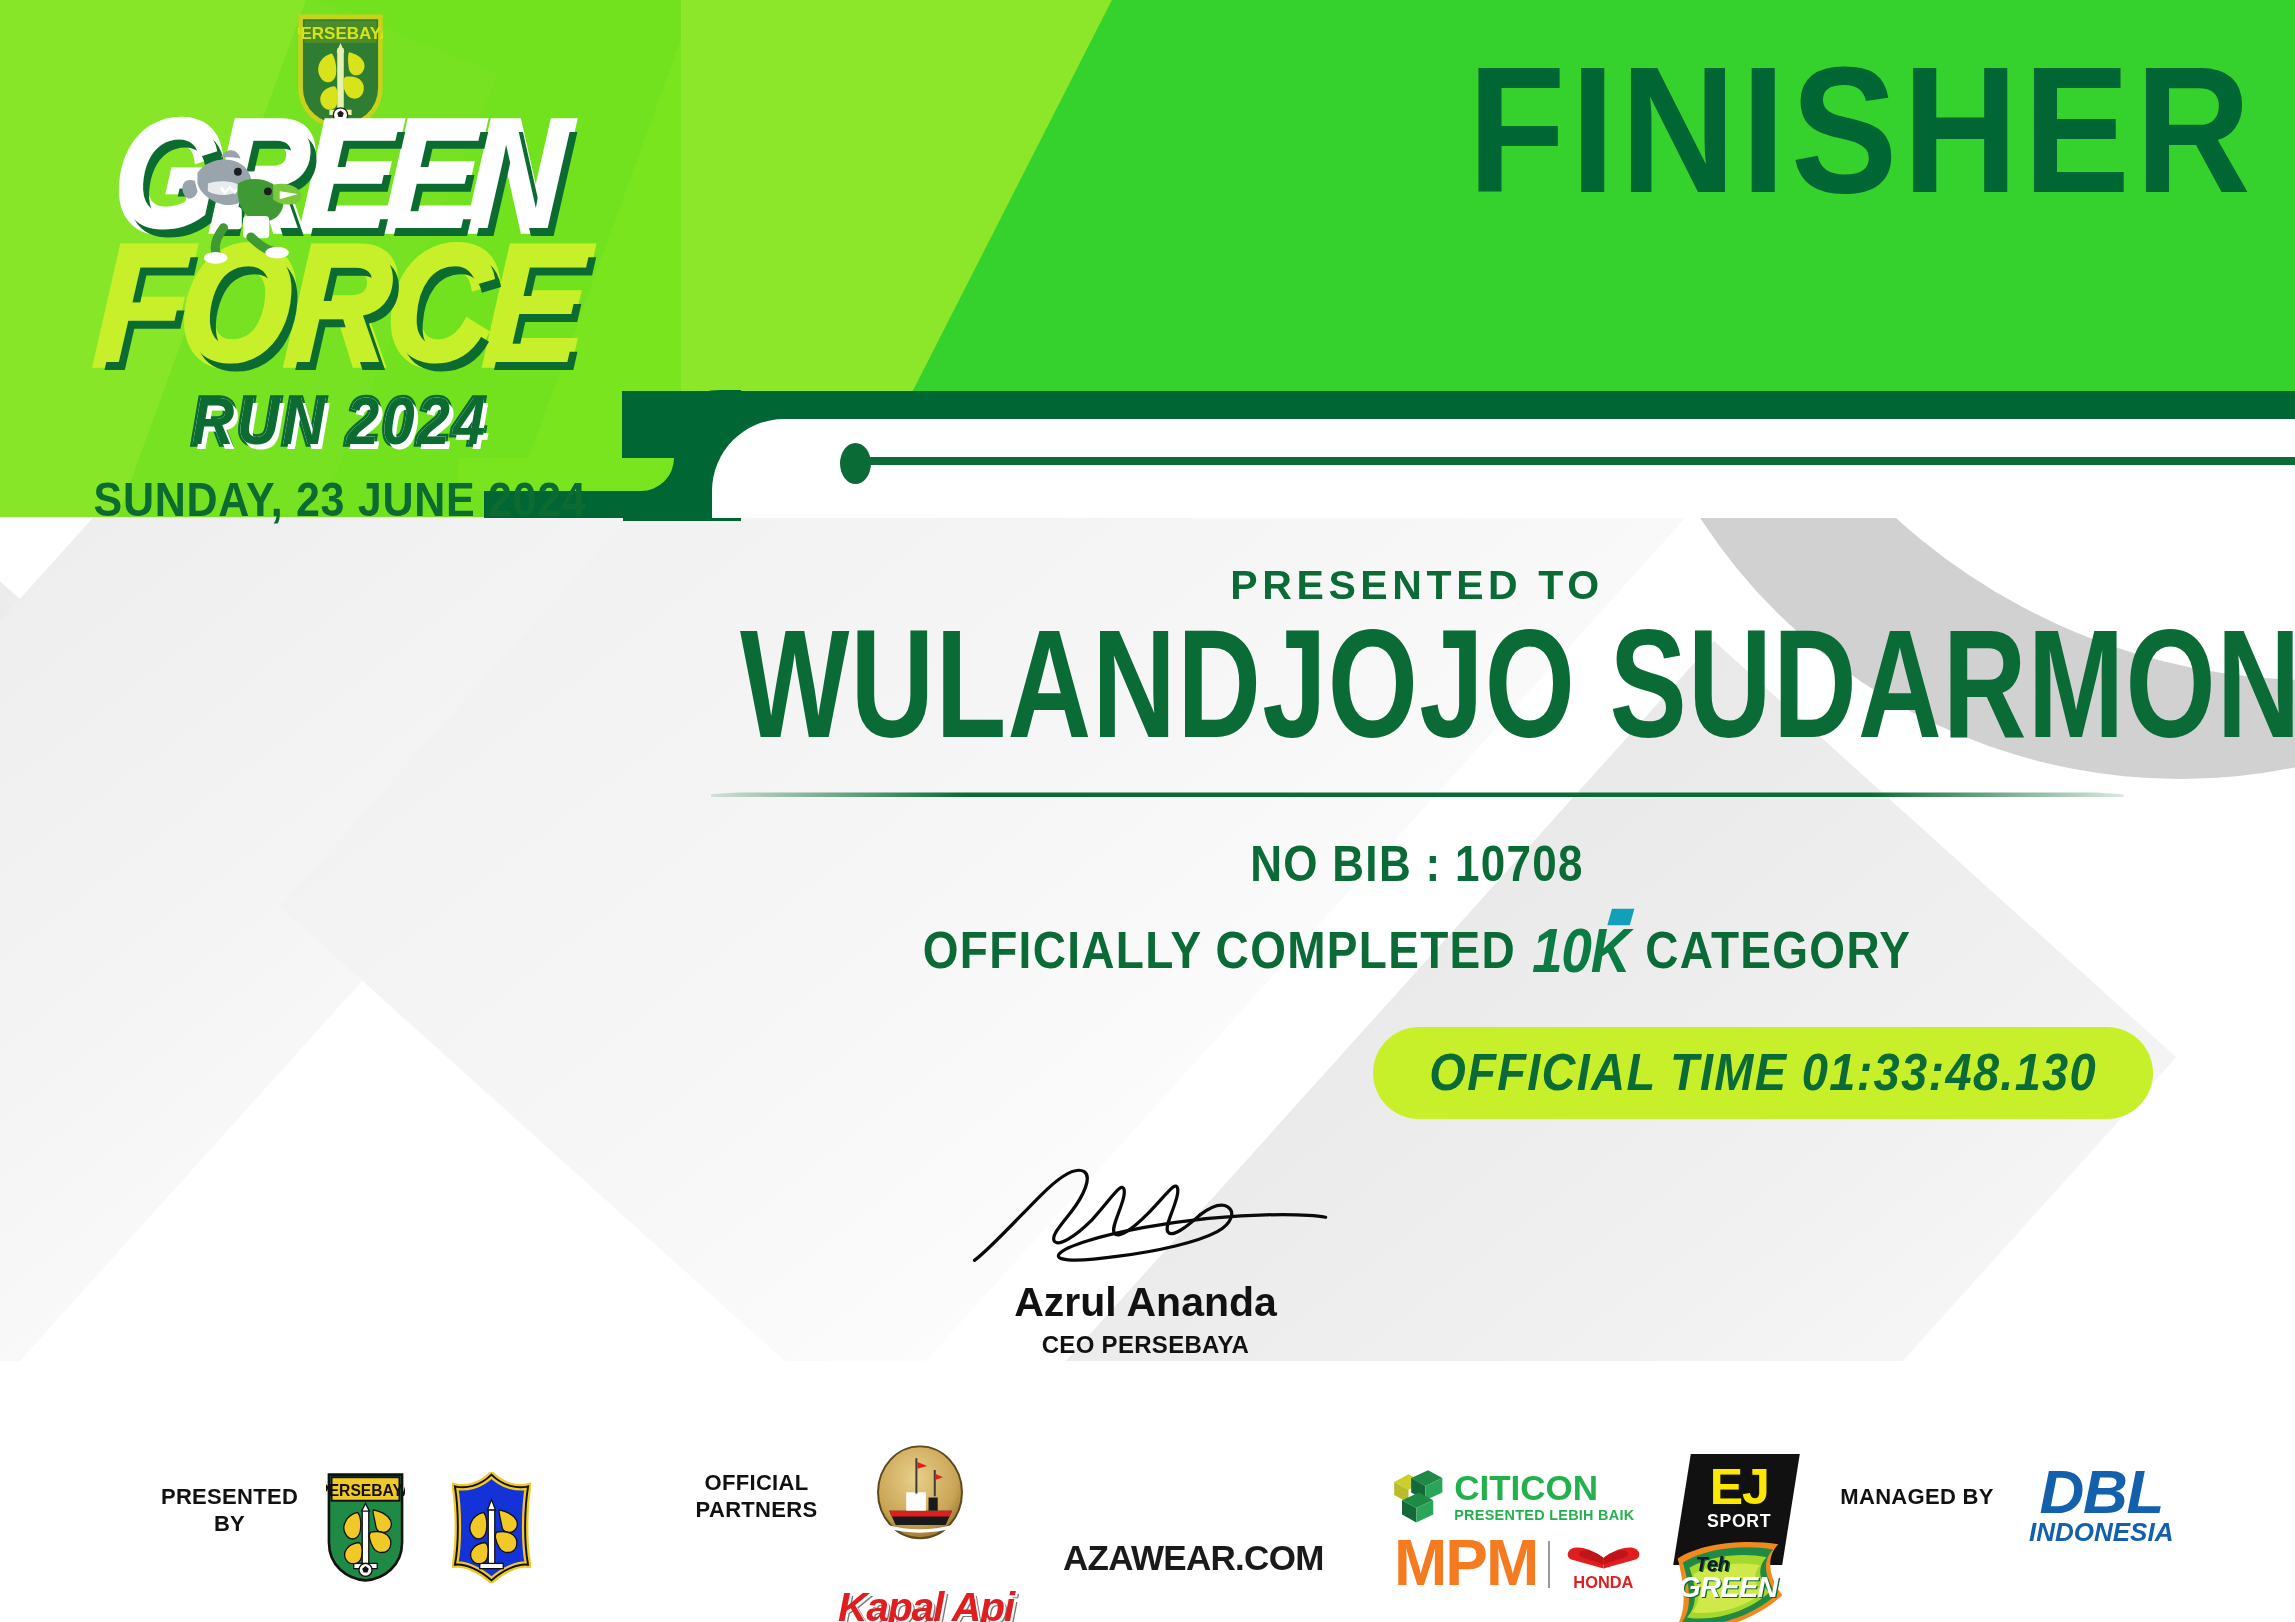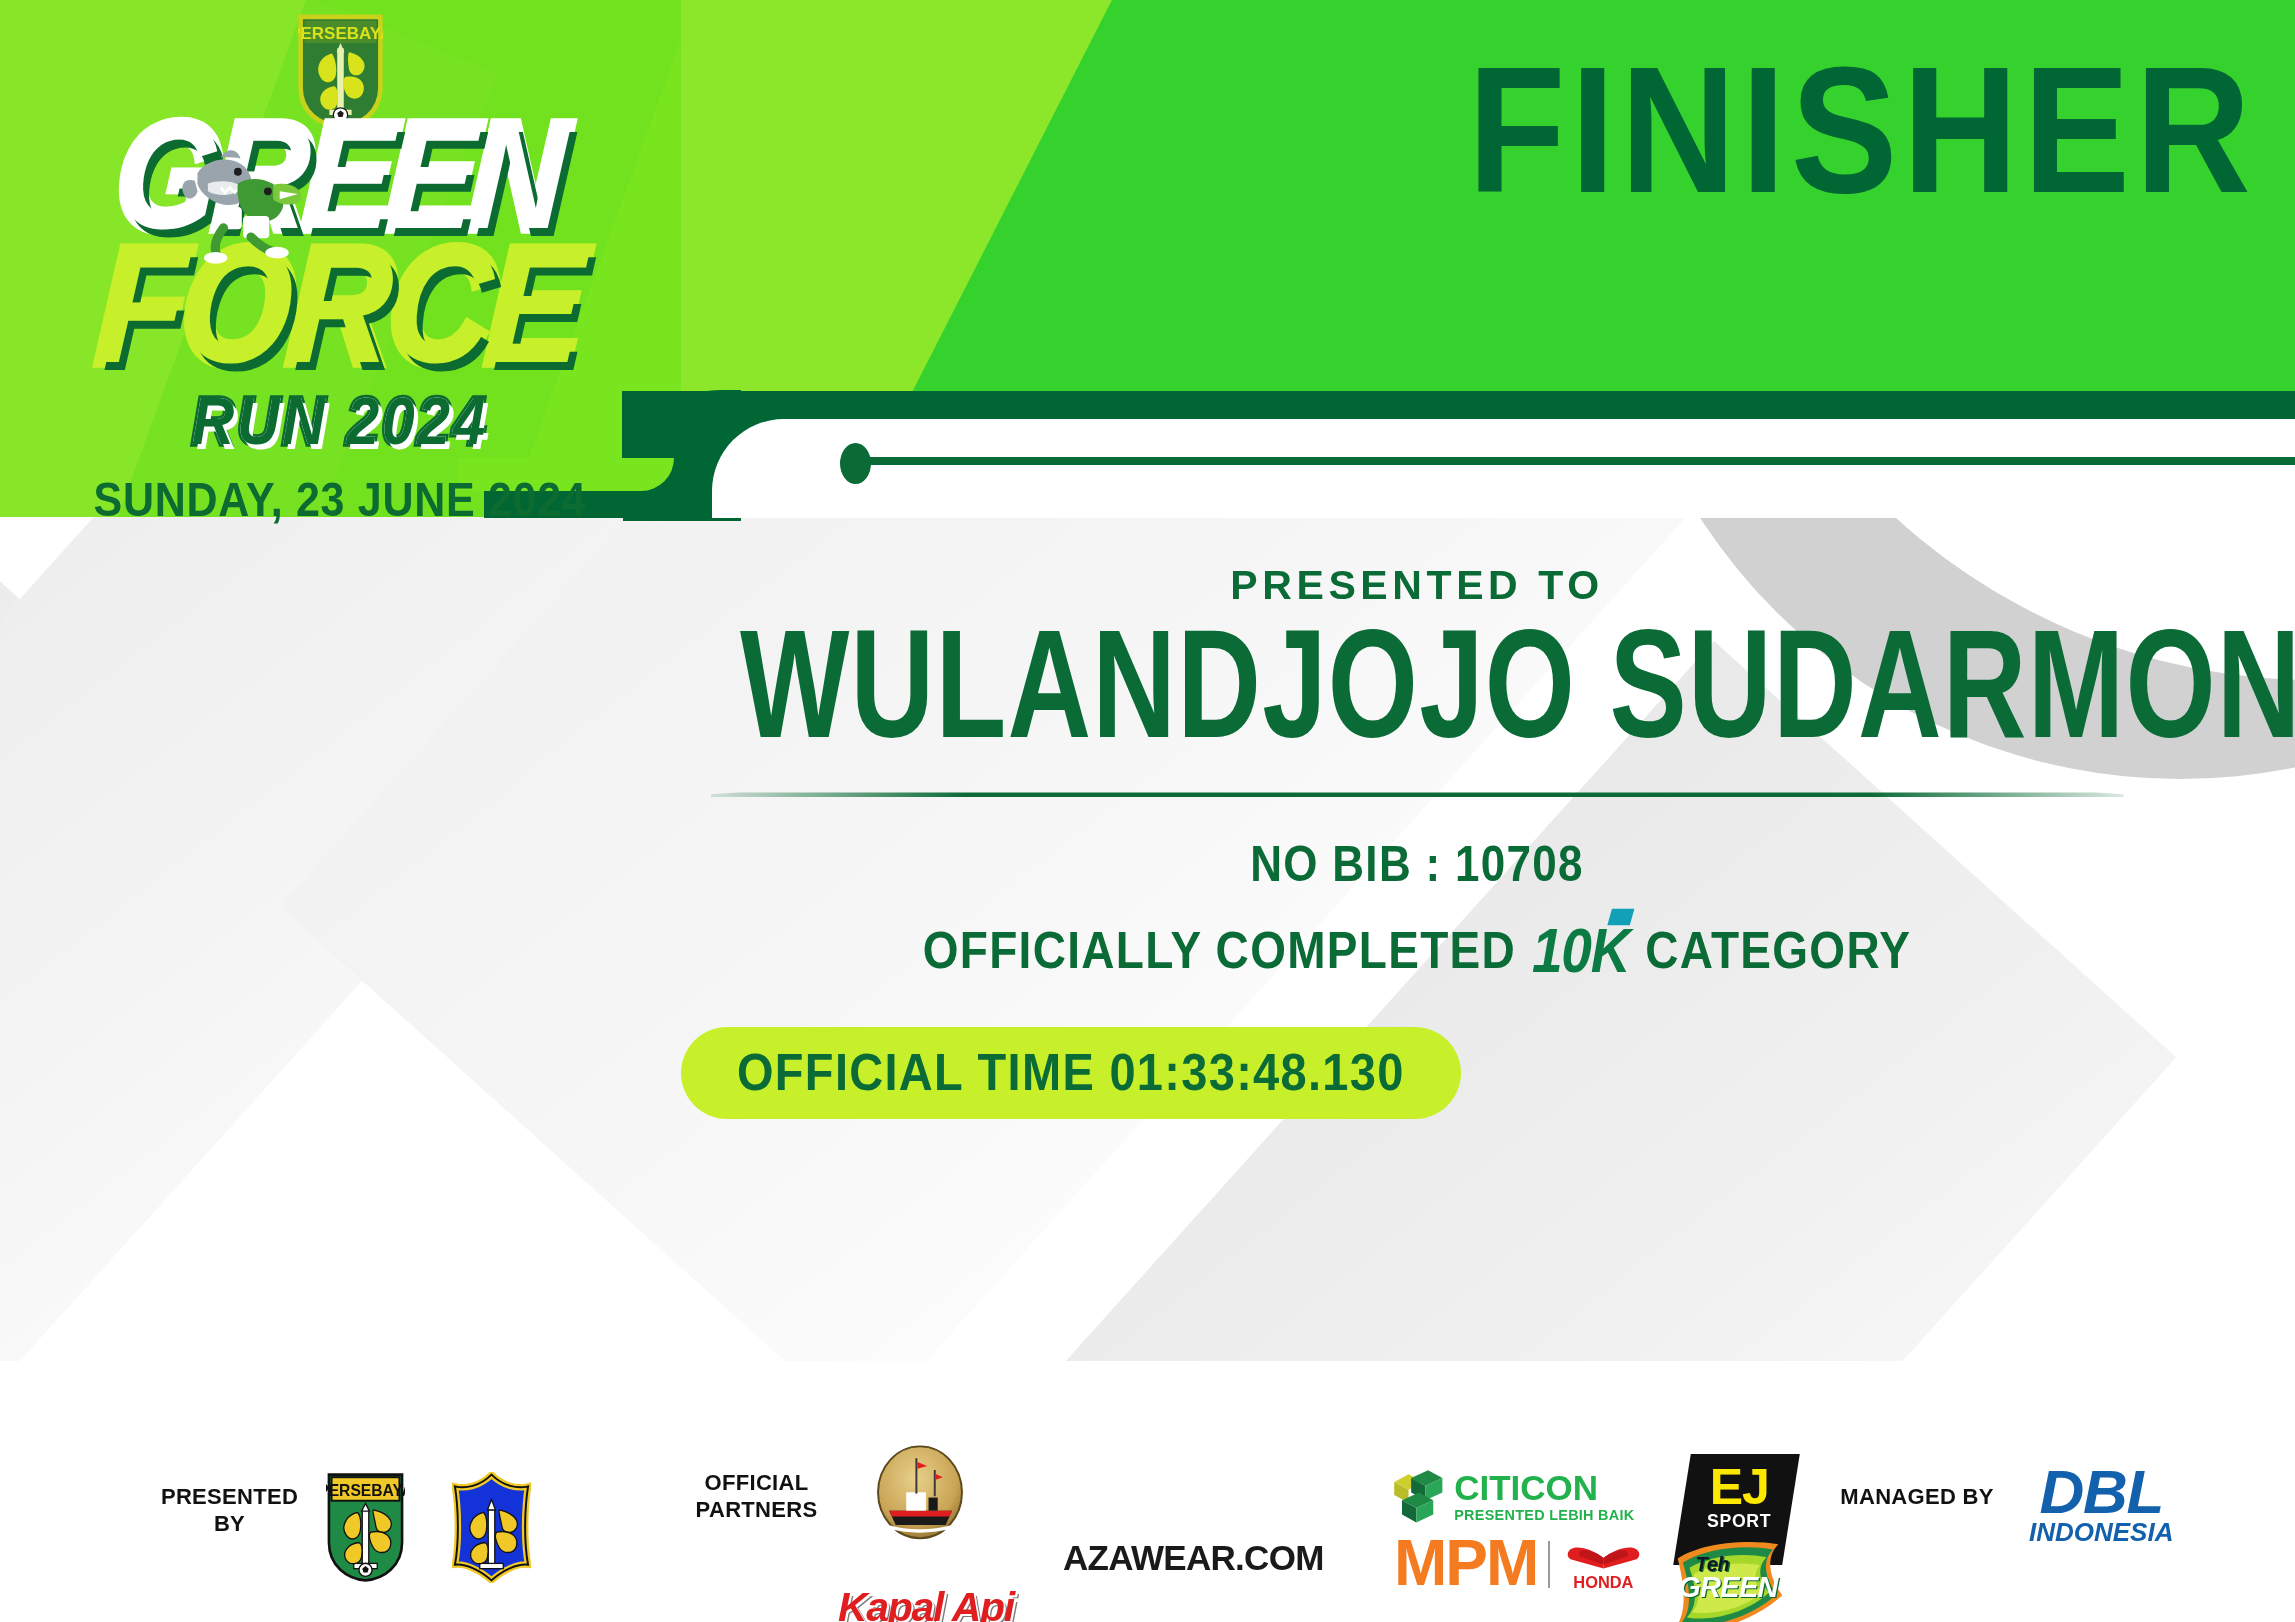--- a/index.html
+++ b/index.html
@@ -572,27 +572,43 @@
     <div class="name-rule"></div>
     <div class="bib-line">NO BIB : 10708</div>
     <div class="cat-line">
       <span>OFFICIALLY COMPLETED</span>
       <span class="tenk">
         <span>10K</span>
         <span class="tick"></span>
       </span>
       <span>CATEGORY</span>
     </div>
-    <div style="text-align:left;">
+    <div style="text-align:right;font-style:italic;">
       <div class="time-pill">
         <span>OFFICIAL TIME 01:33:48.130</span>
       </div>
     </div>
   </div>
 
+  <div class="sig-block">
+    <svg class="sig-svg" viewBox="0 0 640 190" width="419" height="124">
+      <g fill="none" stroke="#0a0a0a" stroke-width="5" stroke-linecap="round">
+        <path d="M58 166 C80 150 120 106 160 66 C188 38 212 22 226 30 C238 38 226 66 206 92
+                 C190 112 176 128 180 136 C186 146 212 130 238 104 C258 82 272 62 280 56
+                 C288 50 290 60 284 78 C278 98 268 116 272 124 C278 134 300 118 322 96
+                 C340 78 354 60 362 54 C370 48 372 58 366 76 C360 96 350 114 354 122
+                 C360 132 382 116 404 96"></path>
+        <path d="M404 96 C420 84 436 78 446 84 C458 92 452 110 430 122 C400 138 340 152 276 160
+                 C220 168 178 168 188 156 C198 144 252 128 316 116 C384 104 466 96 530 96
+                 C566 96 586 98 596 100"></path>
+      </g>
+    </svg>
+    <div class="sig-name">Azrul Ananda</div>
+    <div class="sig-role">CEO PERSEBAYA</div>
+  </div>
 
   <div class="footer">
 
     <div class="f-label f-presented">PRESENTED BY</div>
 
     <div class="sp sp-persebaya">
       <svg viewBox="0 0 120 170" width="79" height="111">
         <path d="M4 4 H116 V108 C116 144 88 164 60 166 C32 164 4 144 4 108 Z" fill="#1f8a45" stroke="#111" stroke-width="4"></path>
         <rect x="8" y="8" width="104" height="36" fill="#f0c929" stroke="#111" stroke-width="3"></rect>
         <text x="60" y="37" font-family="Liberation Sans, sans-serif" font-size="24" font-weight="bold" fill="#111" text-anchor="middle">PERSEBAYA</text>

